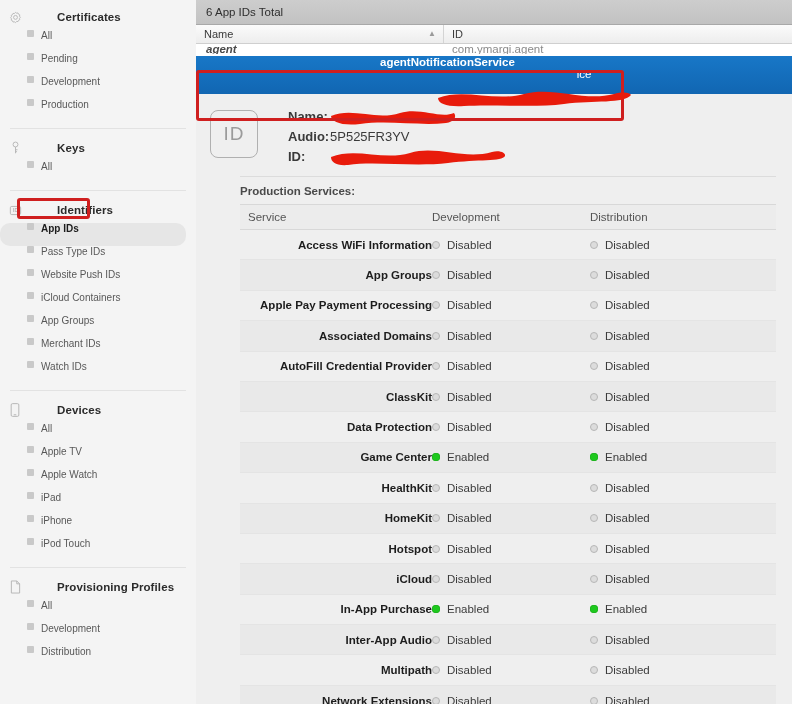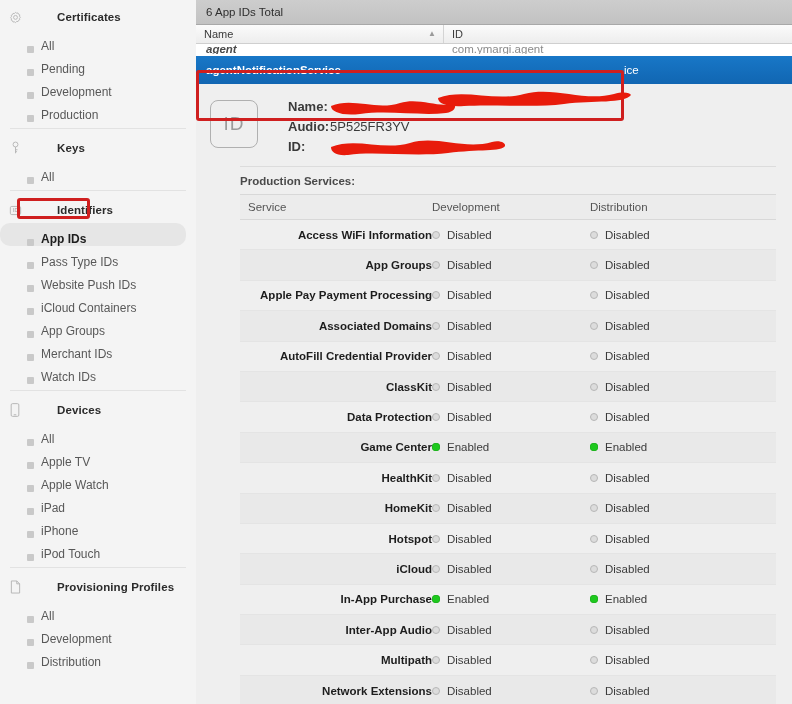--- a/index.html
+++ b/index.html
@@ -41,24 +41,24 @@
   .group-icon {
     width: 14px; height: 14px;
     margin-right: 7px;
     flex: 0 0 14px;
     display: flex; align-items: center; justify-content: center;
     color: #b4b4b4;
   }
   .group-icon svg { display:block; }
   .nav-item {
     display: flex;
-    align-items: flex-end;
+    align-items: flex-start;
     height: 23px;
     padding-left: 27px;
-    font-size: 12px;
+    font-size: 10px;
     color: #585858;
     position: relative;
   }
   .nav-item .bullet {
     width: 7px; height: 7px;
     background: #c9c9c9;
     margin-right: 7px;
     flex: 0 0 7px;
     border-radius: 1px;
   }
@@ -168,21 +168,22 @@
     color: #7b7b7b;
     font-weight: normal;
     align-items: flex-start;
     overflow: hidden;
   }
   .id-row.partial .r-name { font-weight: bold; color:#4a4a4a; line-height:10px;font-style:italic; }
   .id-row.partial .r-id { color:#8a8a8a; line-height:10px; }
   .id-row.selected {
     background: linear-gradient(to bottom, #1877c7 0%, #1166b2 100%);
     color: #ffffff;
-    height: 28px;
+    height: 38px;
+    flex-direction: column;
   }
   .scribble {
     position: absolute;
     pointer-events: none;
   }
 
   
   #rows-annotation {
     position: absolute;
     left: 0px; top: 45px;

